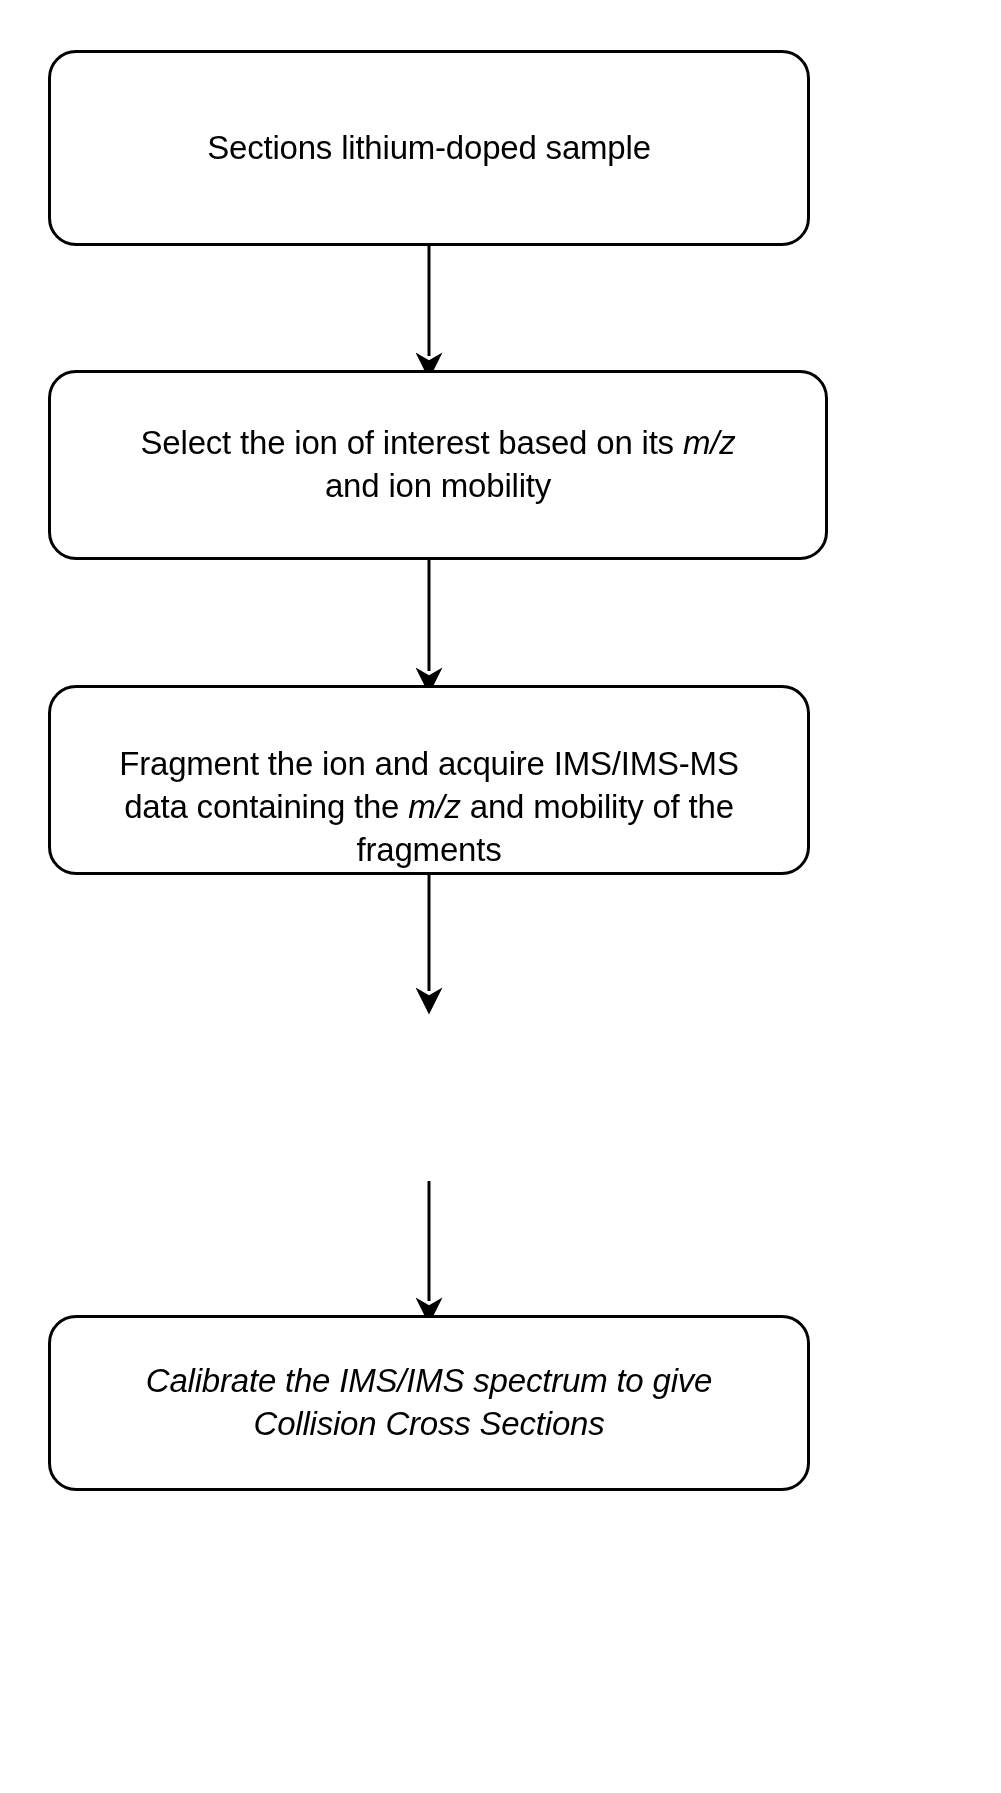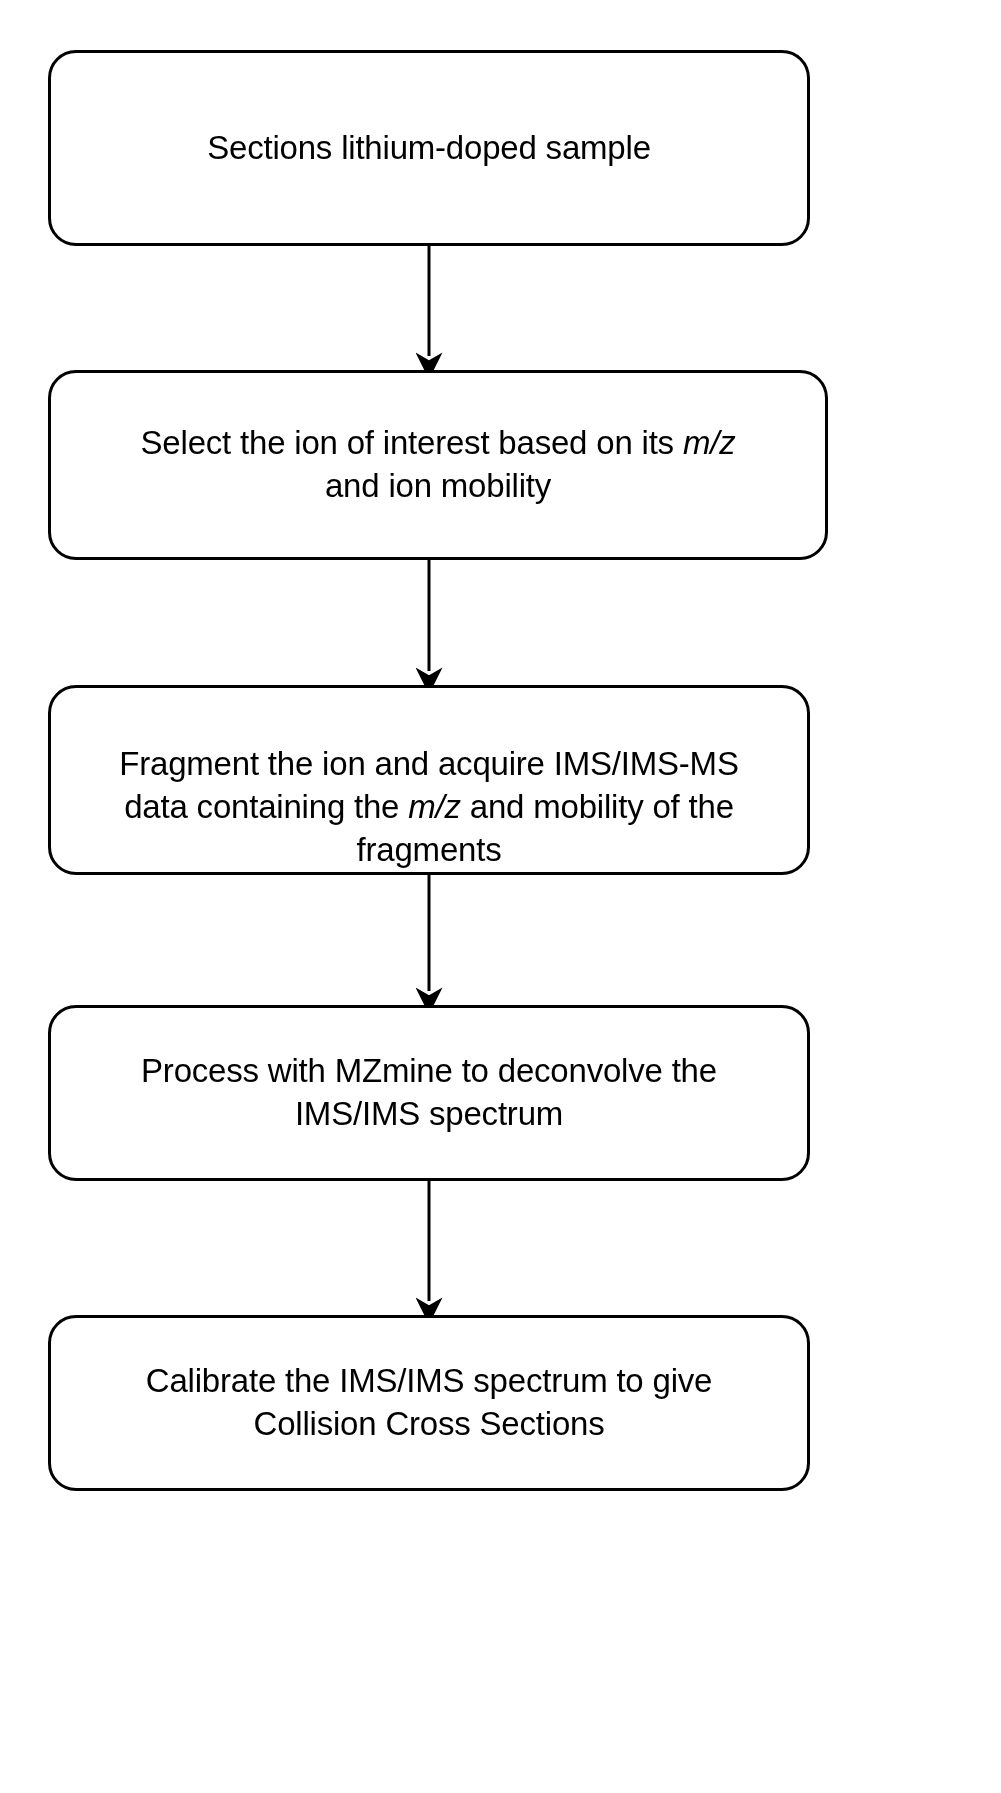--- a/index.html
+++ b/index.html
@@ -54,21 +54,21 @@
   }
   .node-label em,
   .node-label .ital {
     font-style: italic;
   }
   
   #node-1 { left: 48px;  top: 50px;   width: 762px; height: 196px; }
   #node-2 { left: 48px;  top: 370px;  width: 780px; height: 190px; }
   #node-3 { left: 48px;  top: 685px;  width: 762px; height: 190px; align-items: flex-end; }
   #node-4 { left: 48px;  top: 1005px; width: 762px; height: 176px; }
-  #node-5 { left: 48px;  top: 1315px; width: 762px; height: 176px; }
+  #node-5 { left: 48px;  top: 1315px; width: 762px; height: 176px; font-style: italic; }
 </style>
 </head>
 <body>
 
 <div id="flow-root">
 
   <svg class="flow-svg" viewBox="0 0 1001 1793" xmlns="http://www.w3.org/2000/svg">
     <defs>
       <marker id="arrowhead" markerWidth="10" markerHeight="9" refX="1.2" refY="4.5" orient="auto" markerUnits="strokeWidth">
         <path d="M0,0 L9,4.5 L0,9 L2.6,4.5 Z" fill="#000000"></path>
@@ -94,21 +94,18 @@
   </div>
 
   <div class="node-box" id="node-2">
     <span class="node-label">Select the ion of interest based on its <em class="ital">m/z</em><br>and ion mobility</span>
   </div>
 
   <div class="node-box" id="node-3">
     <span class="node-label">Fragment the ion and acquire IMS/IMS-MS<br>data containing the <em class="ital">m/z</em> and mobility of the<br>fragments</span>
   </div>
 
-  <div class="node-box" id="node-4">
-    <span class="node-label">Process with MZmine to deconvolve the<br>IMS/IMS spectrum</span>
-  </div>
 
   <div class="node-box" id="node-5">
     <span class="node-label">Calibrate the IMS/IMS spectrum to give<br>Collision Cross Sections</span>
   </div>
 
 </div>
 
 </body></html>

